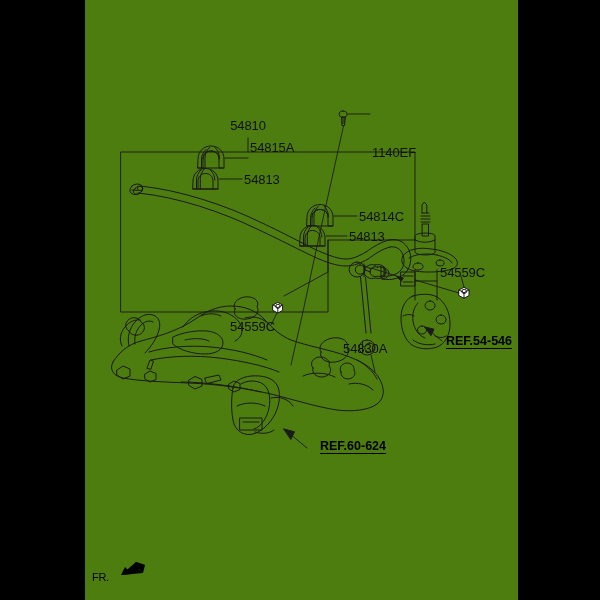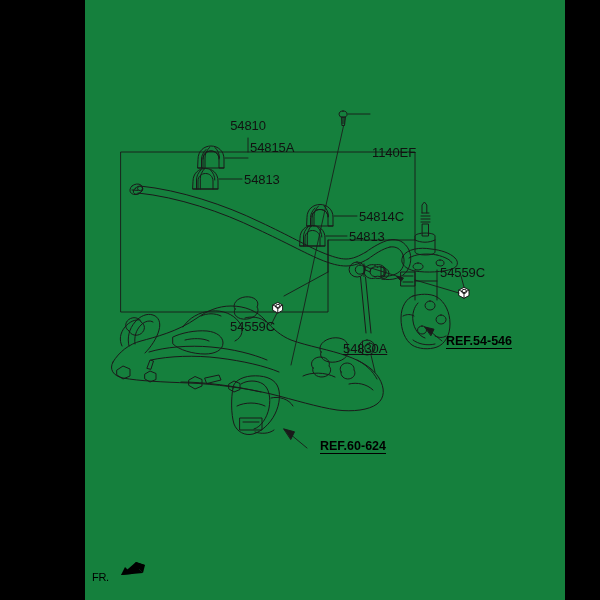--- a/index.html
+++ b/index.html
@@ -14,23 +14,23 @@
   #root {
     position: relative;
     width: 600px;
     height: 600px;
     background: #000000;
   }
   #canvas {
     position: absolute;
     left: 85px;
     top: 0px;
-    width: 480px;
+    width: 433px;
     height: 600px;
-    background: #15803d;
+    background: #4d7c0f;
     overflow: hidden;
   }
   #svgwrap {
     position: absolute;
     left: 0;
     top: 0;
     width: 433px;
     height: 600px;
   }
   .lbl {
@@ -384,21 +384,21 @@
     <div class="lbl" style="left:287px; top:112px;margin-top:33px;">1140EF</div>
 
     <div class="lbl" style="left:274px; top:209px;">54814C</div>
 
     <div class="lbl" style="left:264px; top:229px;">54813</div>
 
     <div class="lbl" style="left:355px; top:265px;">54559C</div>
 
     <div class="lbl" style="left:145px; top:319px;">54559C</div>
 
-    <div class="lbl" style="left:258px; top:341px;text-decoration:underline;">54830A</div>
+    <div class="lbl" style="left:258px; top:341px;">54830A</div>
 
     <div class="lbl-ref" style="left:361px; top:334px;">REF.54-546</div>
 
     <div class="lbl-ref" style="left:235px; top:439px;">REF.60-624</div>
 
     <div class="lbl-fr" style="left:7px; top:571px;">FR.</div>
 
     <div class="fr-arrow" style="left:34px; top:561px;">
       <svg width="30" height="20" viewBox="0 0 30 20" xmlns="http://www.w3.org/2000/svg">
         <path d="M2 14 L6 6 L10 10 L17 1 L26 4 L20 8 L24 12 Z" fill="#000000"></path>

